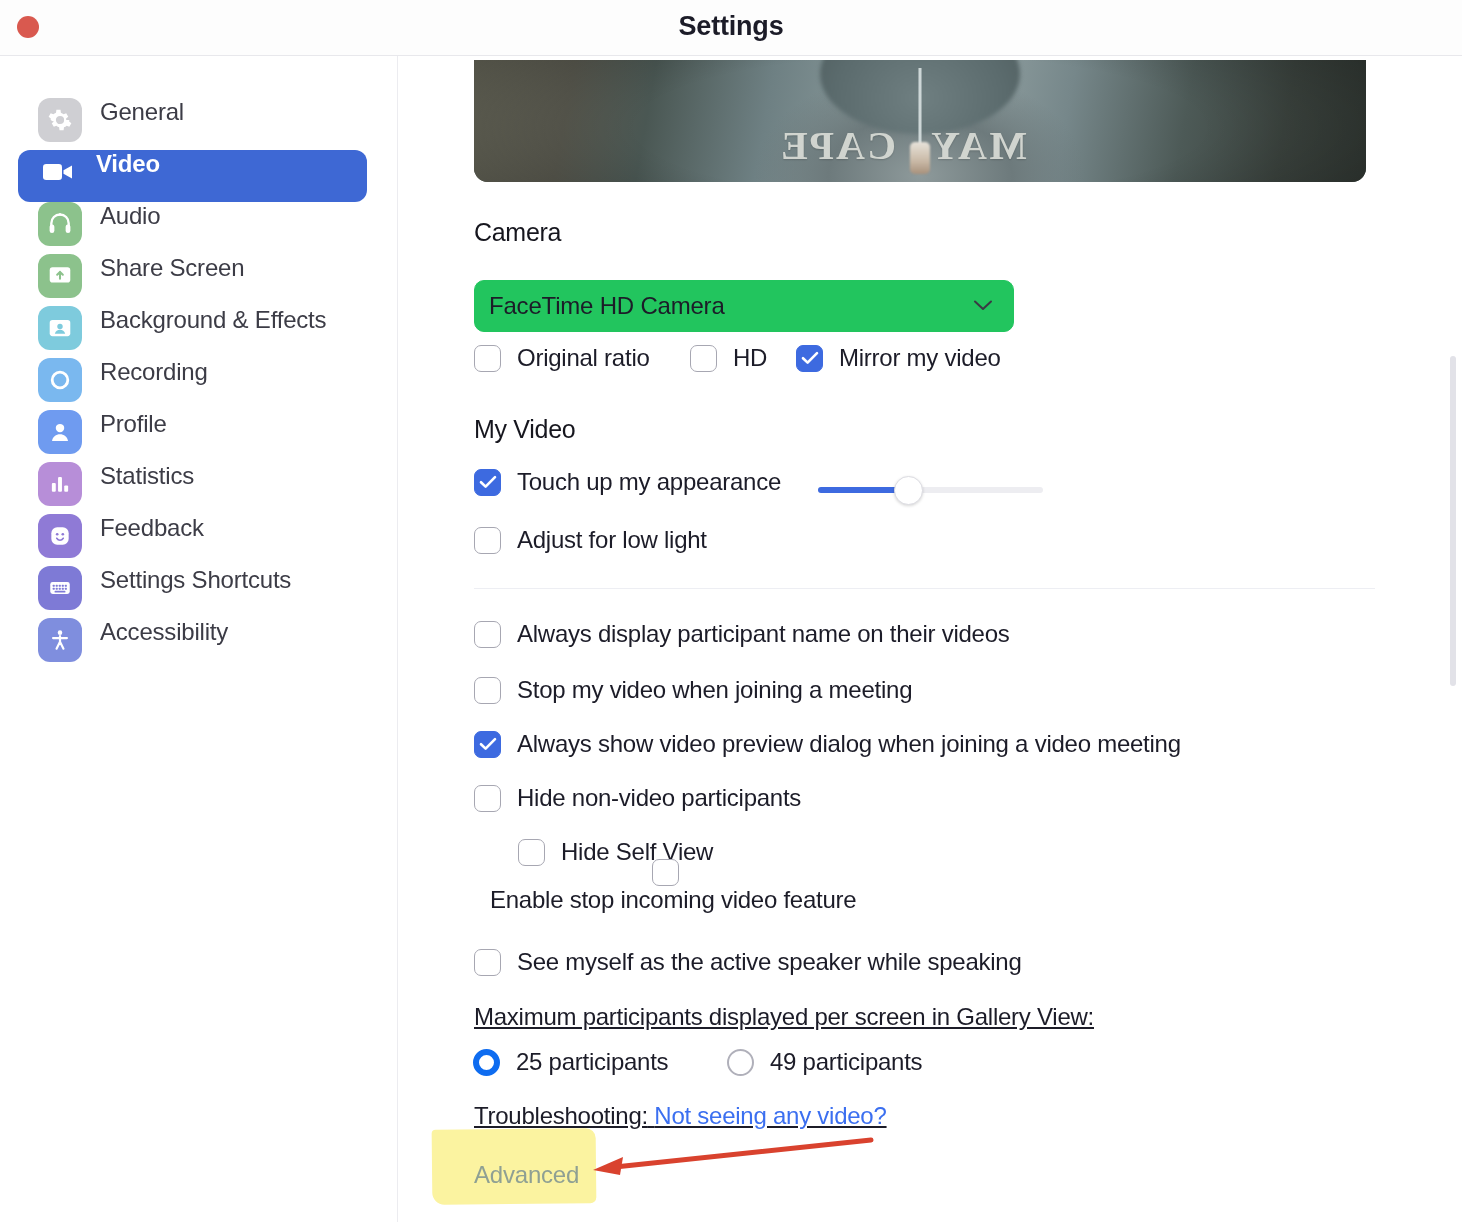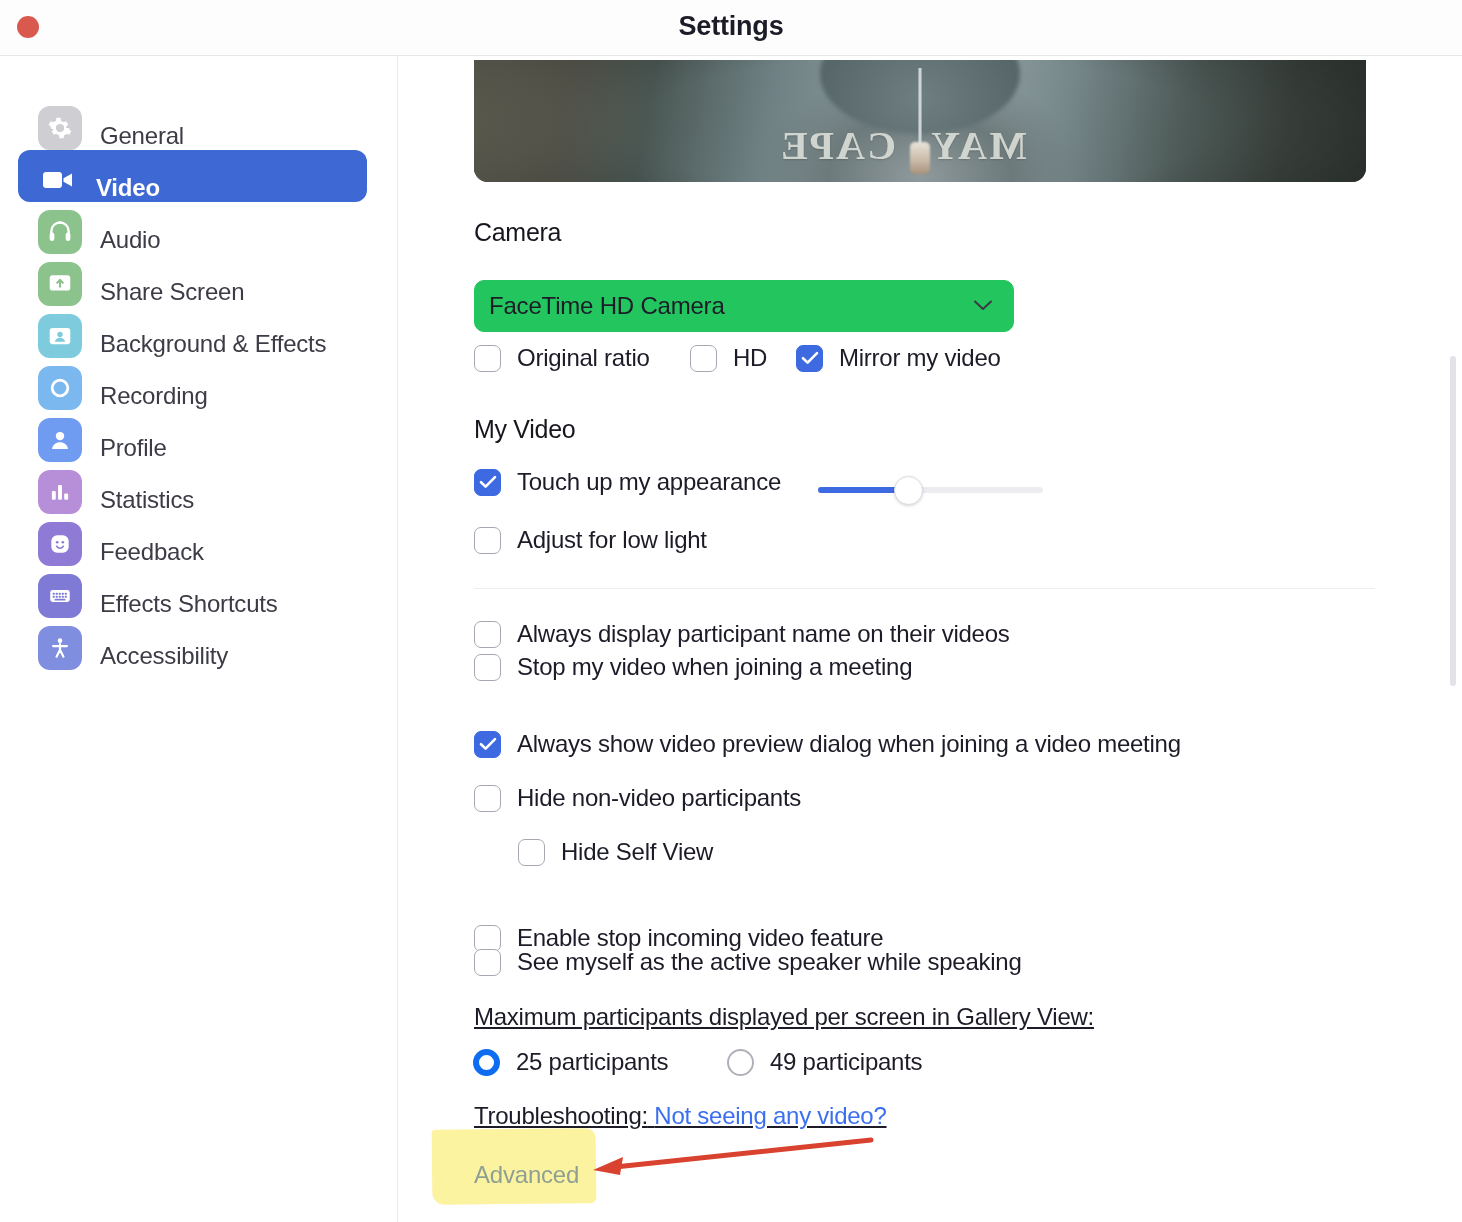--- a/index.html
+++ b/index.html
@@ -28,21 +28,21 @@
   }
 
   
   .sidebar {
     position:absolute; left:0; top:56px; width:398px; height:1166px;
     background:#ffffff;
     border-right:1px solid #ececf0;
     padding-top:42px;
   }
   .nav-item {
-    position:relative; display:flex; align-items:flex-end;
+    position:relative; display:flex; align-items:flex-start;
     height:52px; margin:0 30px 0 18px; padding-left:20px;
     border-radius:12px; cursor:pointer;
   }
   .nav-item.active { background:#3e68d4; }
   .nav-ico {
     width:44px; height:44px; border-radius:12px;
     display:flex; align-items:center; justify-content:center;
     flex:none;
   }
   .nav-item.active .nav-ico { background:transparent; width:40px; }
@@ -298,21 +298,21 @@
               <rect x="16.5" y="9" width="1.8" height="1.8" rx=".5"></rect>
               <rect x="5.3" y="11.8" width="1.8" height="1.8" rx=".5"></rect>
               <rect x="8.1" y="11.8" width="1.8" height="1.8" rx=".5"></rect>
               <rect x="10.9" y="11.8" width="1.8" height="1.8" rx=".5"></rect>
               <rect x="13.7" y="11.8" width="1.8" height="1.8" rx=".5"></rect>
               <rect x="16.5" y="11.8" width="1.8" height="1.8" rx=".5"></rect>
               <rect x="7" y="14.5" width="10" height="1.7" rx=".6"></rect>
             </g>
           </svg>
       </span>
-      <span class="nav-label">Effects Shortcuts</span>
+      <span class="nav-label">Settings Shortcuts</span>
     </div>
 
     <div class="nav-item">
       <span class="nav-ico" style="background:#7f8ede">
         <svg width="26" height="26" viewBox="0 0 24 24">
             <circle cx="12" cy="5.2" r="2.1" fill="#fff"></circle>
             <path d="M12 8.4v5.2m0 0l-3.2 6.4m3.2-6.4l3.2 6.4M5.6 10.2h12.8" stroke="#fff" stroke-width="2" fill="none" stroke-linecap="round"></path>
           </svg>
       </span>
       <span class="nav-label">Accessibility</span>
@@ -395,21 +395,21 @@
 
     <div class="divider"></div>
 
     <div class="row" style="left:75px; top:564px;">
       <span class="cbox">
         
       </span>
       <span class="ctext">Always display participant name on their videos</span>
     </div>
 
-    <div class="row" style="left:75px; top:597px;">
+    <div class="row" style="left:75px; top:620px;">
       <span class="cbox">
         
       </span>
       <span class="ctext">Stop my video when joining a meeting</span>
     </div>
 
     <div class="row" style="left:75px; top:674px;">
       <span class="cbox on">
         <svg class="tick" width="18" height="14" viewBox="0 0 18 14">
             <path d="M2 7.2l4.6 4.4L16 2.2" stroke="#fff" stroke-width="2.6" fill="none" stroke-linecap="round" stroke-linejoin="round"></path>
@@ -425,21 +425,21 @@
       <span class="ctext">Hide non-video participants</span>
     </div>
 
     <div class="row" style="left:75px; top:782px;padding-left:44px;">
       <span class="cbox">
         
       </span>
       <span class="ctext">Hide Self View</span>
     </div>
 
-    <div class="row" style="left:75px; top:868px;">
+    <div class="row" style="left:75px; top:803px;flex-direction:column;">
       <span class="cbox">
         
       </span>
       <span class="ctext">Enable stop incoming video feature</span>
     </div>
 
     <div class="row" style="left:75px; top:892px;">
       <span class="cbox">
         
       </span>

